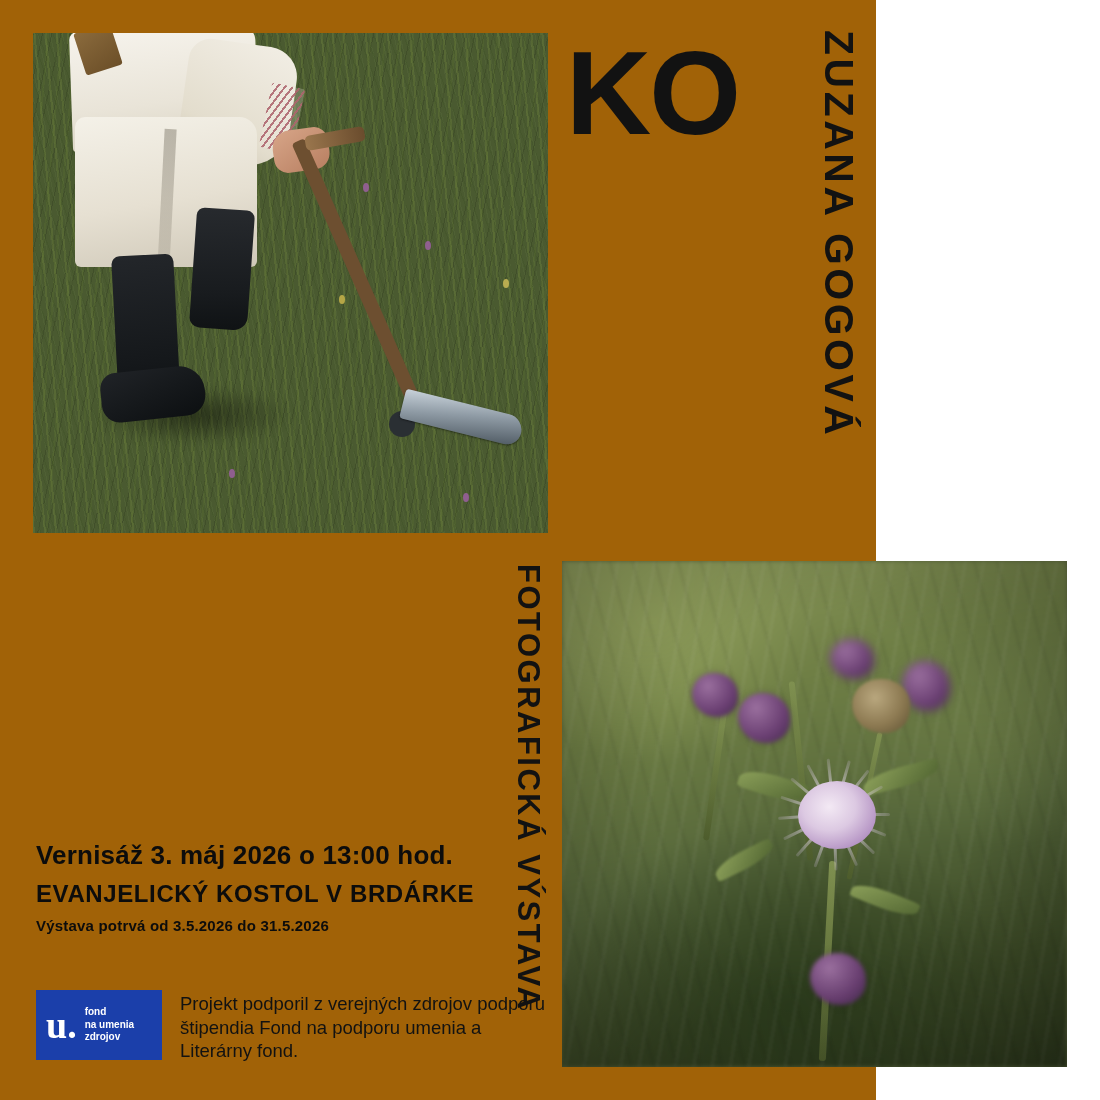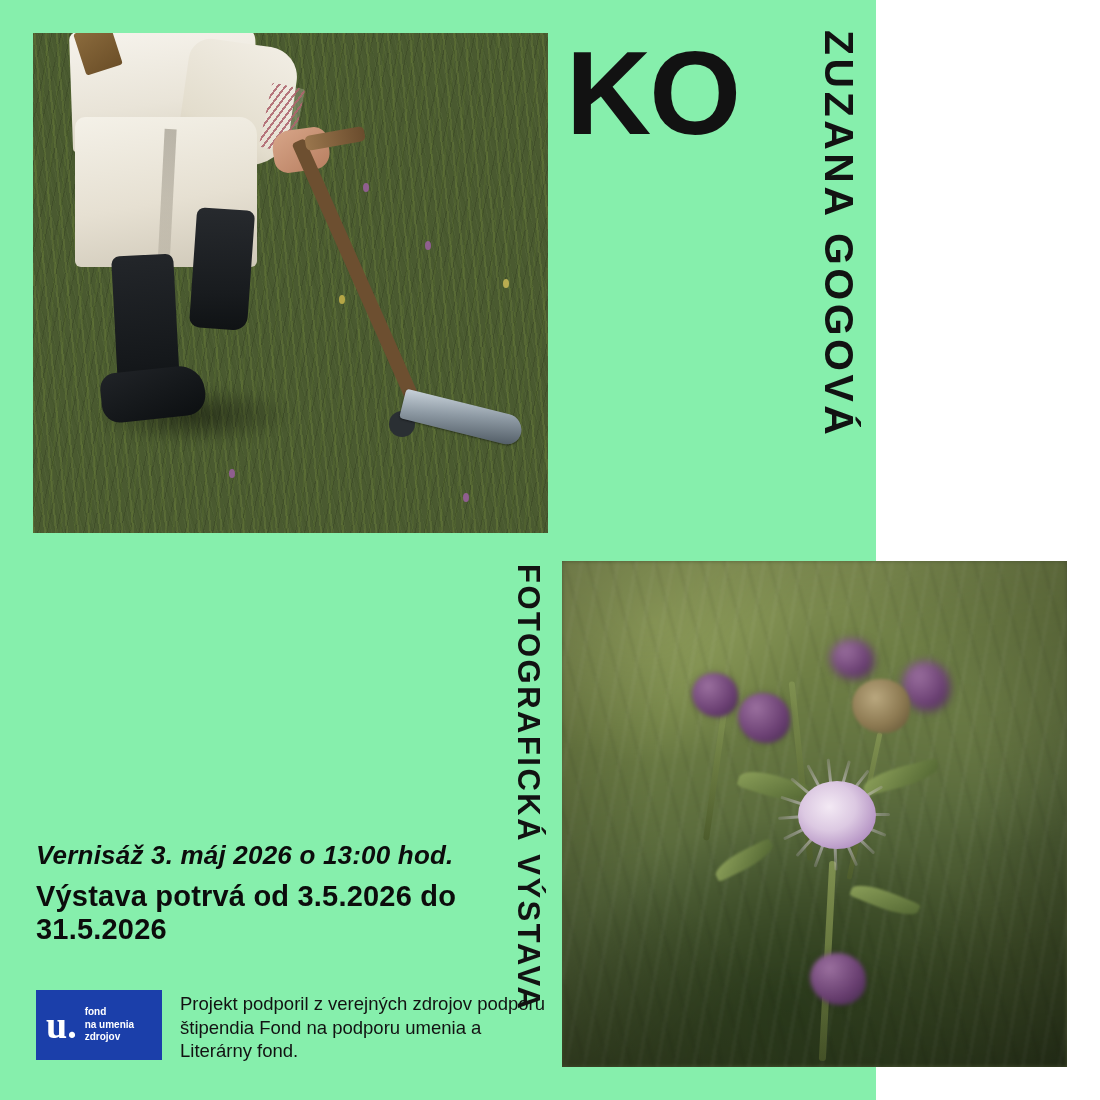--- a/index.html
+++ b/index.html
@@ -7,21 +7,21 @@
     width: 1100px;
     height: 1100px;
     background: #ffffff;
     font-family: "Liberation Sans", sans-serif;
     overflow: hidden;
   }
   .poster {
     position: relative;
     width: 876px;
     height: 1100px;
-    background: #86efac;
+    background: #a16207;
   }
 
   
   .photo-scythe {
     position: absolute;
     left: 33px;
     top: 33px;
     width: 515px;
     height: 500px;
     overflow: hidden;
@@ -302,23 +302,23 @@
     left: 36px;
     top: 840px;
     width: 500px;
   }
   .event-line {
     font-weight: 700;
     color: #0c0c0c;
     letter-spacing: 0.2px;
     margin-bottom: 9px;
   }
-  .event-line.l1 { font-size: 26px; font-style: italic; }
+  .event-line.l1 { font-size: 26px; }
   .event-line.l2 { font-size: 24px; letter-spacing: 0.6px; }
-  .event-line.l3 { font-size: 29px; margin-bottom: 0; }
+  .event-line.l3 { font-size: 15px; margin-bottom: 0; }
 
   
   .footer {
     position: absolute;
     left: 36px;
     top: 990px;
     width: 520px;
     display: flex;
     align-items: flex-start;
     gap: 18px;
@@ -464,20 +464,21 @@
       <div class="tm-ray" style="transform:rotate(308deg);"></div>
       <div class="tm-ray" style="transform:rotate(330deg);"></div>
       <div class="tm-core"></div>
     </div>
 
     <div class="pt-vignette"></div>
   </div>
 
   <div class="event-info">
     <div class="event-line l1">Vernisáž 3. máj 2026 o 13:00 hod.</div>
+    <div class="event-line l2">EVANJELICKÝ KOSTOL V BRDÁRKE</div>
     <div class="event-line l3">Výstava potrvá od 3.5.2026 do 31.5.2026</div>
   </div>
 
   <div class="footer">
 
     <div class="logo-fpu">
       <div class="u">u.</div>
       <div class="txt">
         <div>fond</div>
         <div>na umenia</div>

